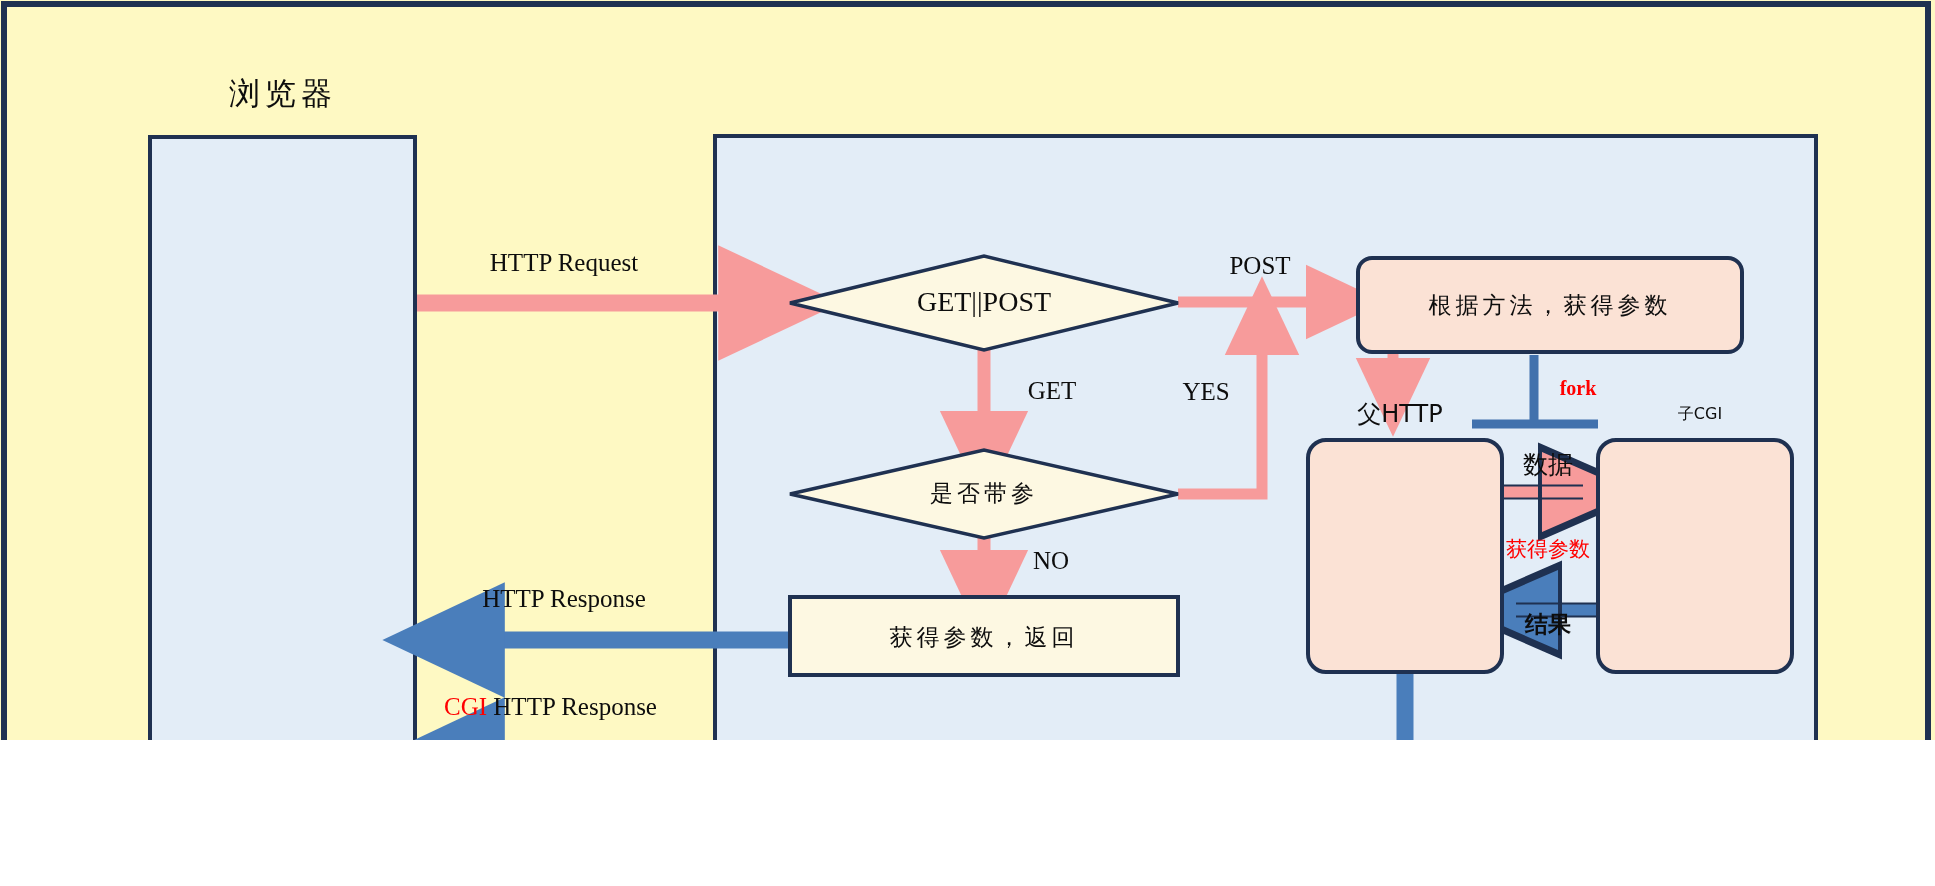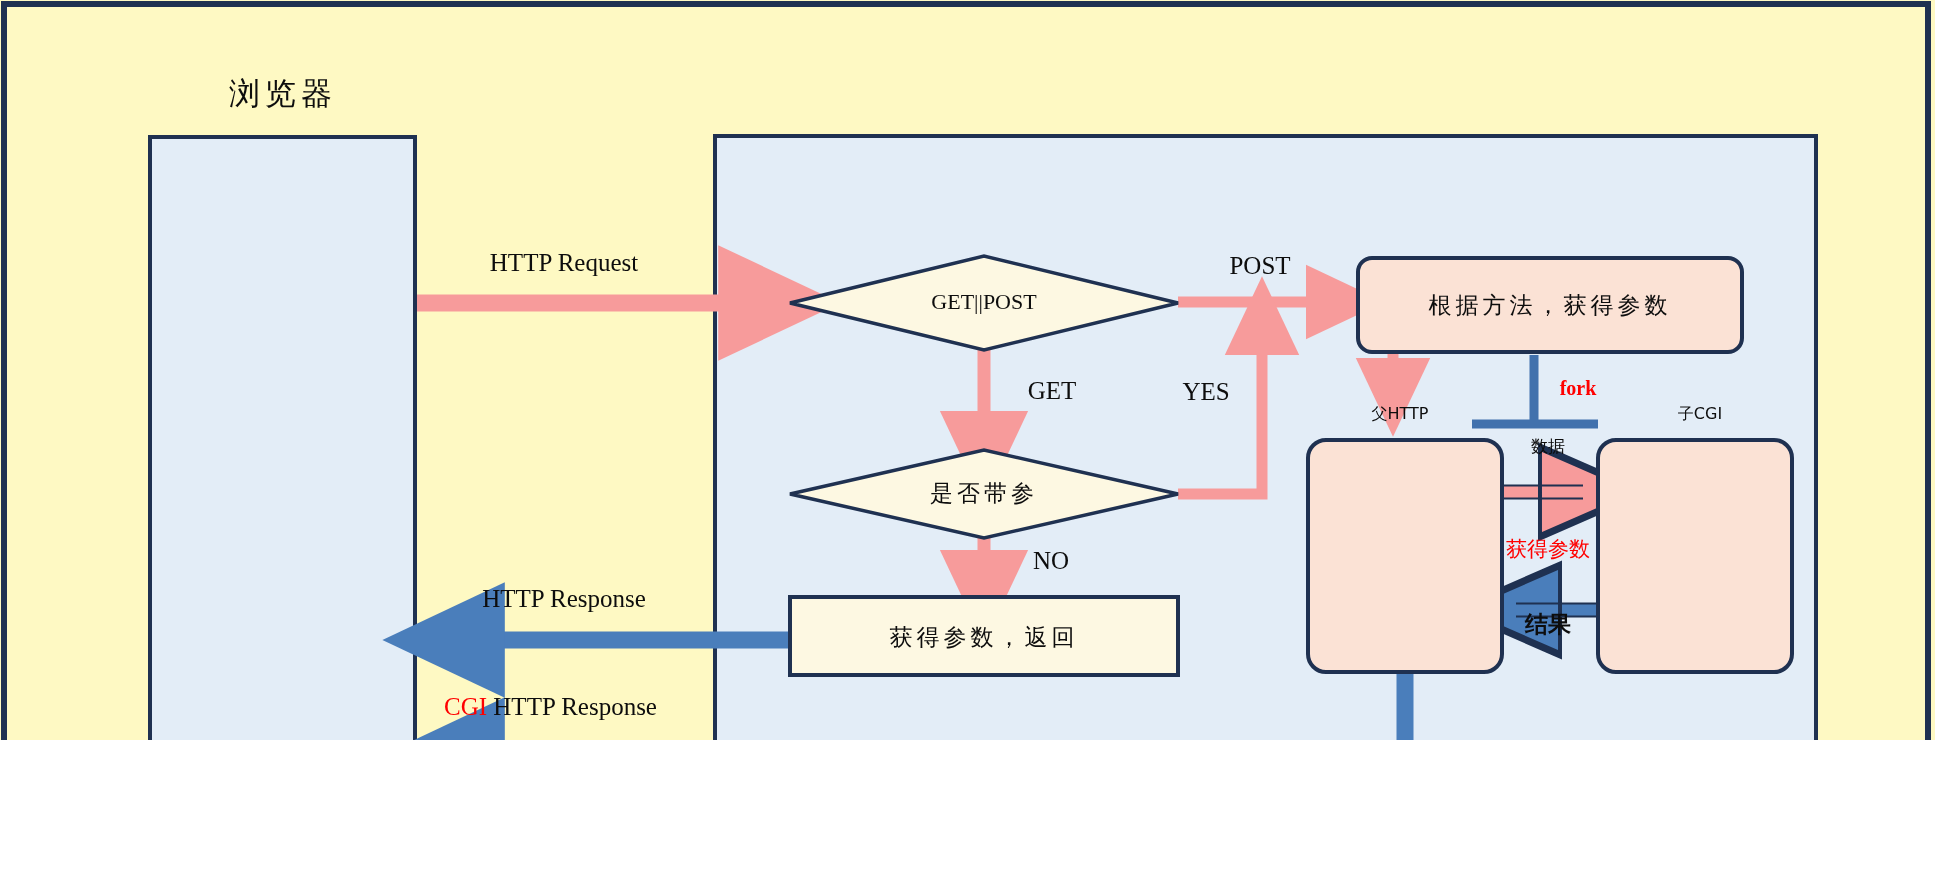--- a/index.html
+++ b/index.html
@@ -132,33 +132,33 @@
   <div class="lbl edge-en center" style="left:1206px;top:392px;">YES</div>
 
   <div class="lbl edge-en center" style="left:1051px;top:561px;">NO</div>
 
   <div class="lbl edge-en center" style="left:564px;top:599px;">HTTP Response</div>
 
   <div class="lbl edge-en" style="left:444px;top:693px;">
     <span class="red">CGI</span><span>&nbsp;</span><span>HTTP Response</span>
   </div>
 
-  <div class="lbl lbl-cn node-cn center" style="left:984px;top:302px;font-family:'Liberation Serif',serif;letter-spacing:0;font-size:22px;">GET||POST</div>
+  <div class="lbl lbl-cn node-cn center" style="left:984px;top:302px;font-family:'Liberation Serif',serif;letter-spacing:0;font-size:28px;">GET||POST</div>
 
   <div class="lbl lbl-cn node-cn center" style="left:984px;top:493px;">是否带参</div>
 
   <div class="lbl lbl-cn node-cn center" style="left:1550px;top:305px;">根据方法，获得参数</div>
 
   <div class="lbl lbl-cn node-cn center" style="left:984px;top:637px;">获得参数，返回</div>
 
   <div class="lbl red center" style="left:1578px;top:388px;font-size:20px;font-weight:bold;font-family:'Liberation Serif',serif;text-align:right;">fork</div>
 
-  <div class="lbl center" style="left:1400px;top:414px;font-size:16px;"><span class="lbl-cn" style="letter-spacing:0;">父HTTP</span></div>
+  <div class="lbl center" style="left:1400px;top:414px;font-size:24px;"><span class="lbl-cn" style="letter-spacing:0;">父HTTP</span></div>
 
   <div class="lbl center" style="left:1700px;top:414px;font-size:16px;"><span class="lbl-cn" style="letter-spacing:0;">子CGI</span></div>
 
-  <div class="lbl lbl-cn edge-cn center" style="left:1548px;top:446px;font-size:17px;letter-spacing:0;">数据</div>
+  <div class="lbl lbl-cn edge-cn center" style="left:1548px;top:464px;font-size:25px;letter-spacing:0;">数据</div>
 
   <div class="lbl lbl-cn edge-cn red center" style="left:1548px;top:549px;font-size:21px;letter-spacing:0;">获得参数</div>
 
   <div class="lbl lbl-cn edge-cn center" style="left:1548px;top:624px;font-size:23px;letter-spacing:0;font-weight:bold;">结果</div>
 
 </div>
 
 </body></html>

